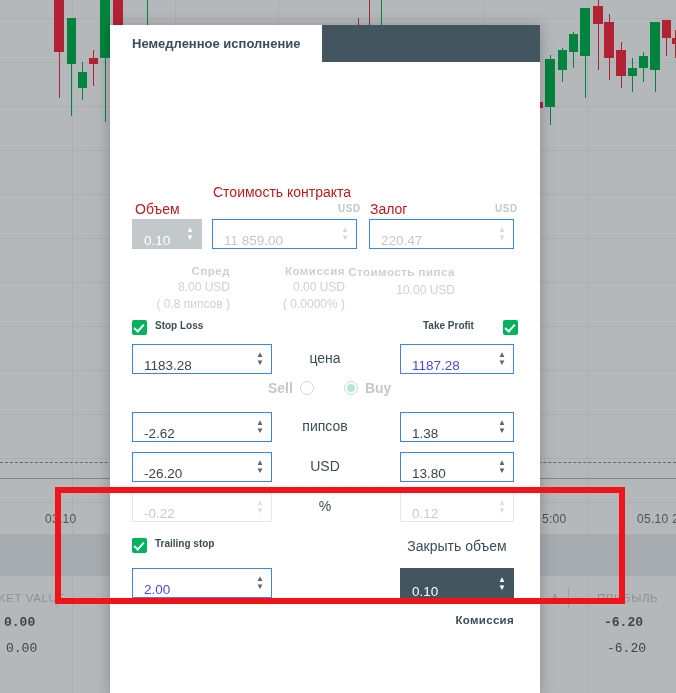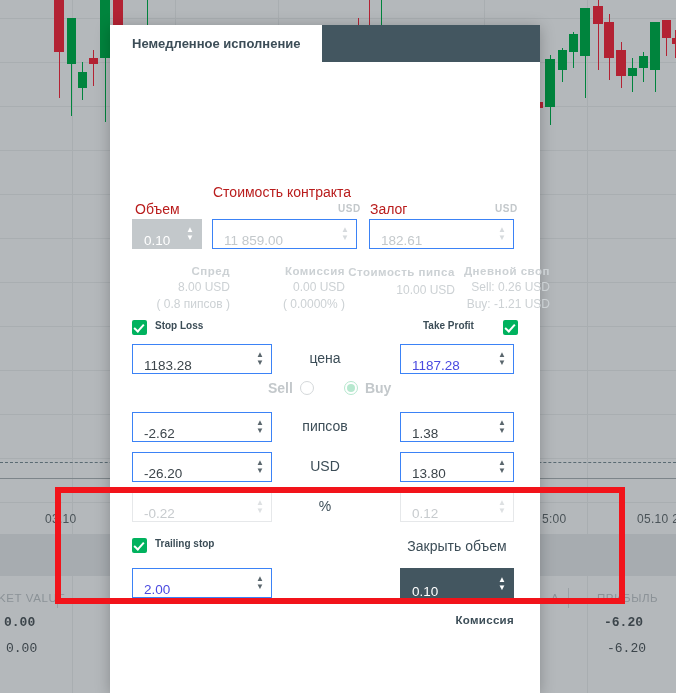--- a/index.html
+++ b/index.html
@@ -338,45 +338,40 @@
         <span>11 859.00</span>
         <span class="spin light">
             <i>▲</i>
             <i>▼</i>
           </span>
       </div>
 
       <div class="fld-label" style="left:260px; top:139px">Залог</div>
       <div class="fld-unit" style="left:385px; top:141px">USD</div>
       <div class="inp disabled" style="left:259px; top:157px; width:145px; height:30px;">
-        <span>182.61</span>
+        <span>220.47</span>
         <span class="spin light">
             <i>▲</i>
             <i>▼</i>
           </span>
       </div>
 
       <div class="stat-col" style="left:10px; top:203px; width:110px;">
         <div class="stat-title">Спред</div>
         <div class="stat-line">8.00 USD</div>
         <div class="stat-line">( 0.8 пипсов )</div>
       </div>
       <div class="stat-col" style="left:120px; top:203px; width:115px;">
         <div class="stat-title">Комиссия</div>
         <div class="stat-line">0.00 USD</div>
         <div class="stat-line">( 0.0000% )</div>
       </div>
       <div class="stat-col" style="left:235px; top:203px; width:110px;">
         <div class="stat-title" style="line-height:15px;">Стоимость пипса</div>
         <div class="stat-line">10.00 USD</div>
-      </div>
-      <div class="stat-col" style="left:330px; top:203px; width:110px;">
-        <div class="stat-title">Дневной своп</div>
-        <div class="stat-line">Sell: 0.26 USD</div>
-        <div class="stat-line">Buy: -1.21 USD</div>
       </div>
 
       <div class="chk" style="left:22px; top:258px;"></div>
       <div class="chk-label" style="left:45px; top:258px">Stop Loss</div>
       <div class="chk" style="left:393px; top:258px;"></div>
       <div class="chk-label" style="left:313px; top:258px">Take Profit</div>
 
       <div class="inp" style="left:22px; top:282px; width:140px; height:30px;">
         <span>1183.28</span>
         <span class="spin">

